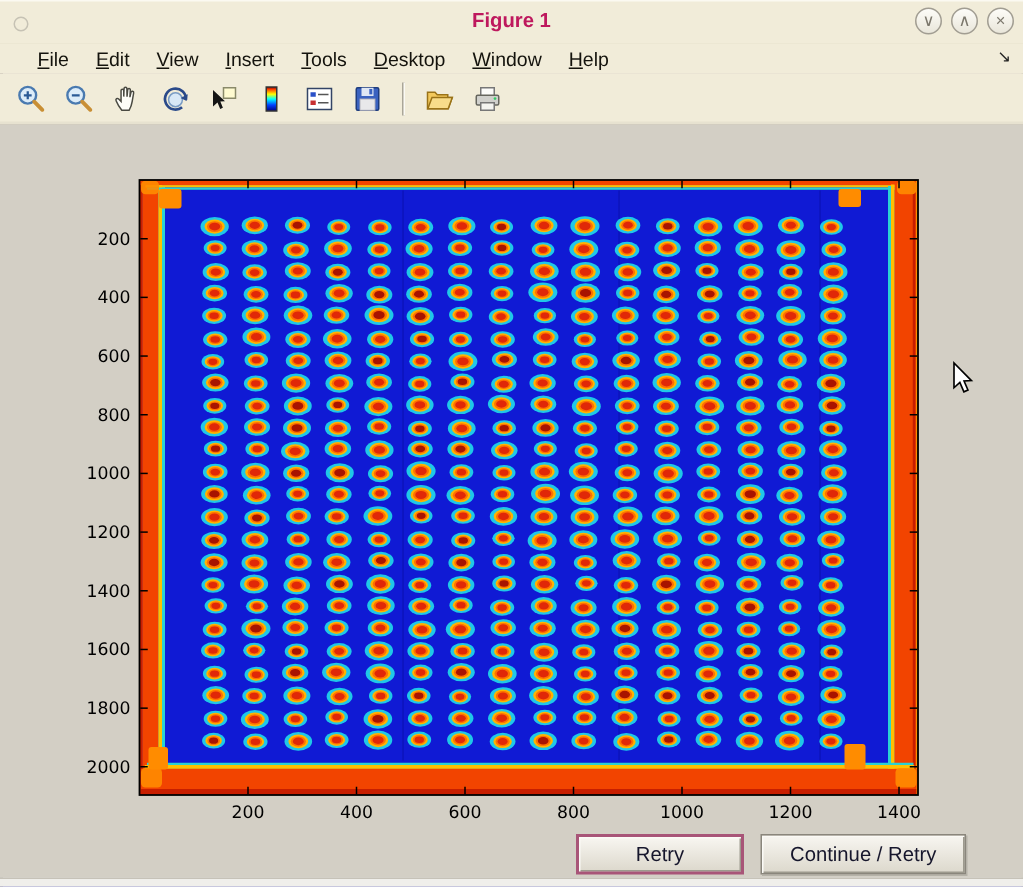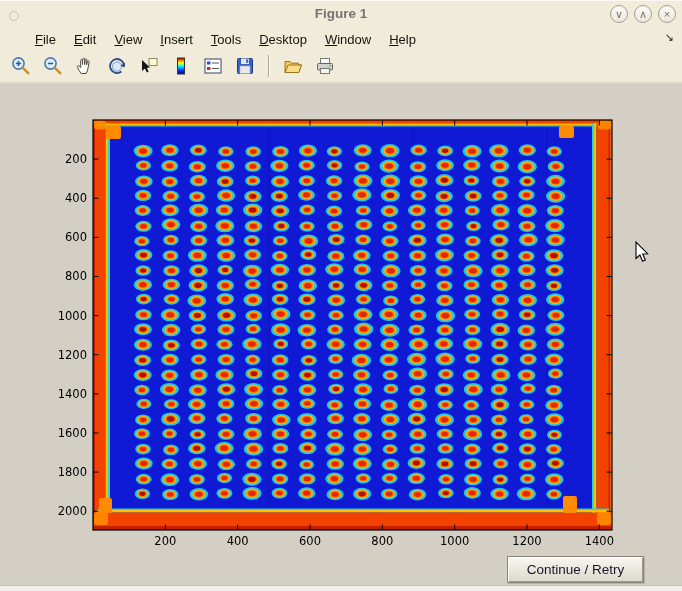--- a/index.html
+++ b/index.html
@@ -9,28 +9,28 @@
     background:#d3cfc5;
     box-shadow: inset 2px 0 0 #8f8b84, inset -1px 0 0 #a5a199;
   }
   #titlebar {
     position:absolute; top:0; left:0; right:0; height:28px;
     background:#f1ecd9; border-top:1px solid #fbf9f1; border-bottom:1px solid #ddd7c2;
   }
   #win-icon { position:absolute; left:9px; top:10px; width:8px; height:8px;
     border-radius:50%; border:1px solid #c6c2b4; }
   .title { position:absolute; left:0; right:0; top:5px; text-align:center;
-    font-weight:bold; font-size:13.5px; color:#737373; }
+    font-weight:bold; font-size:13.5px; color:#be185d; }
   .win-controls { position:absolute; right:6px; top:4px; display:flex; gap:6px; }
   .win-btn { width:18px; height:18px; border-radius:50%; border:1.5px solid #a19d92;
     background:linear-gradient(#fdfcf8,#e9e6da); color:#7b776c; font-size:11px;
     line-height:16px; text-align:center; box-sizing:border-box; }
   #menubar {
     position:absolute; top:29px; left:0; right:0; height:20px;
-    background:#f1ecd9; display:flex; align-items:center; padding-left:26px;
+    background:#f1ecd9; display:flex; align-items:center; padding-left:16px;
     font-size:13px; color:#14130d;
   }
   #menu-items { display:flex; }
   .menu-item { padding:1px 9px; }
   #menu-overflow { position:absolute; right:8px; top:2px; font-size:11px; color:#222; }
   #toolbar {
     position:absolute; top:49px; left:0; right:0; height:34px;
     background:#f1ecd9; display:flex; align-items:center; padding-left:9px; gap:8px;
     border-bottom:1px solid #b3afa1; box-shadow: inset 0 -2px 0 #e7e2d0;
   }
@@ -1792,16 +1792,17 @@
         <line x1="93.5" y1="428.22137404580155" x2="98.5" y2="428.22137404580155" stroke="#000" stroke-width="1"></line>
         <line x1="606.5" y1="428.22137404580155" x2="611.5" y2="428.22137404580155" stroke="#000" stroke-width="1"></line>
         <text x="87" y="432.22137404580155" text-anchor="end" font-size="11.5" fill="#000">2000</text>
         <rect x="93" y="37" width="519" height="410" fill="none" stroke="#000" stroke-width="1.2"></rect>
       </g>
       <g transform="translate(636,159)">
         <path d="M0 0 L0 16.5 L3.9 13 L6.6 19.2 L9.3 18 L6.7 12 L11.6 11.7 Z" fill="#ffffff" stroke="#000000" stroke-width="1.1"></path>
       </g>
     </svg>
 
+  <button class="btn" id="btn-retry">Retry</button>
   <button class="btn" id="btn-continue">Continue / Retry</button>
 
   <div id="bottom-strip"></div>
 </div>
 
 </body></html>

